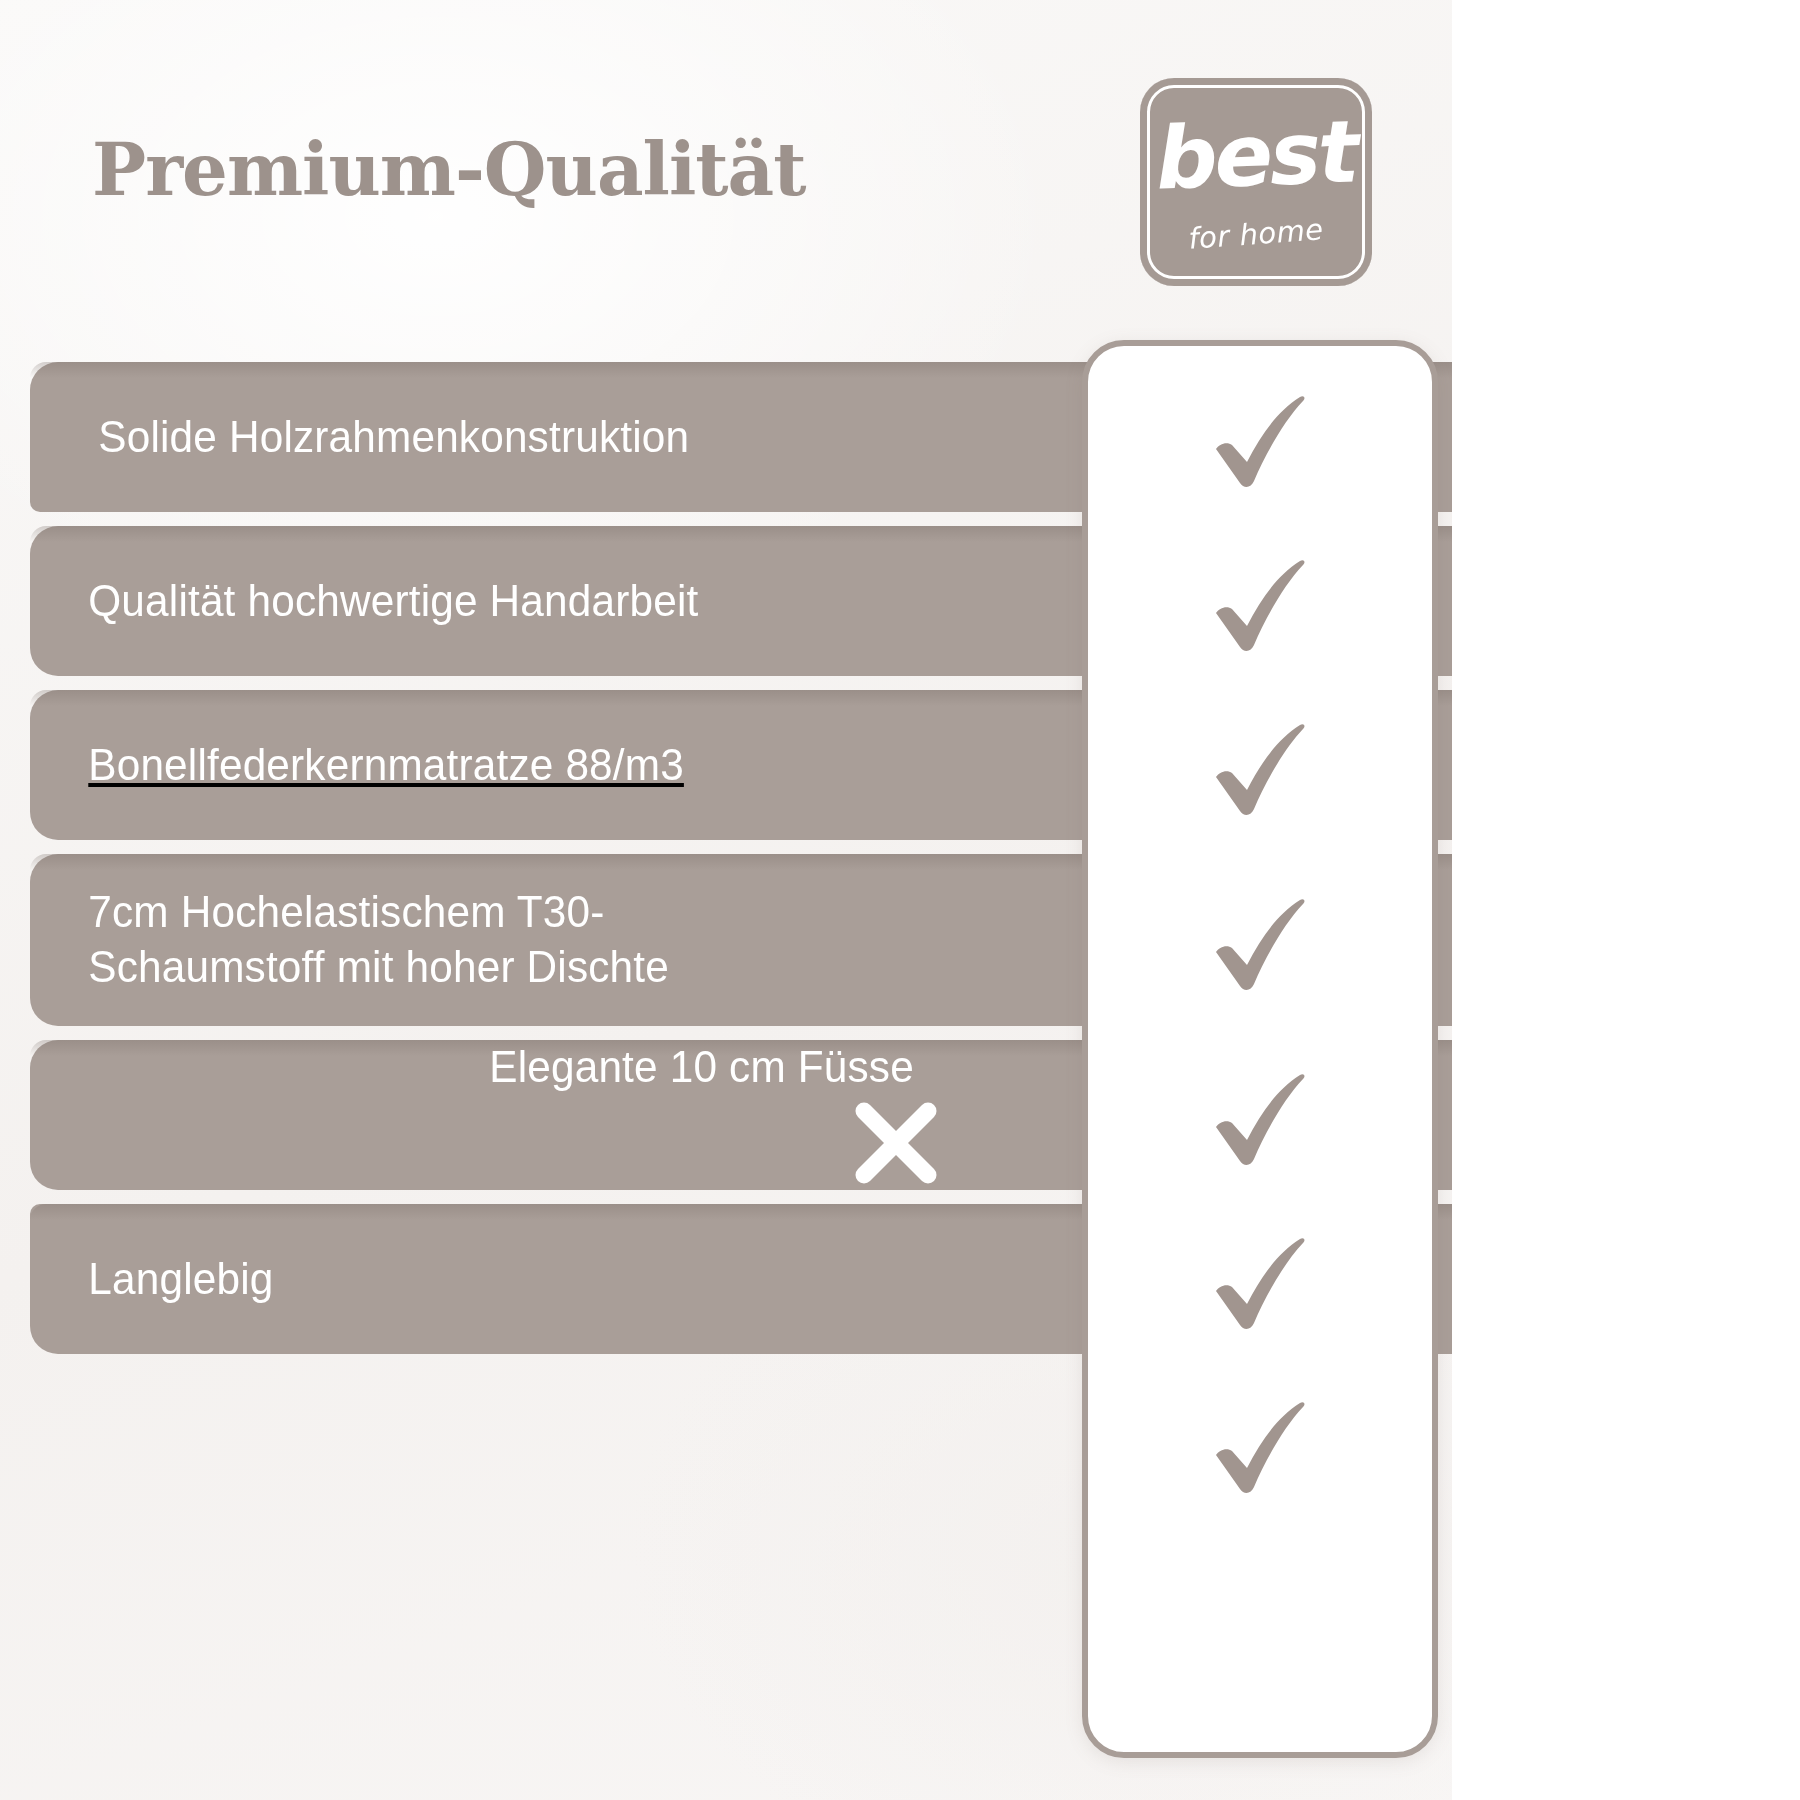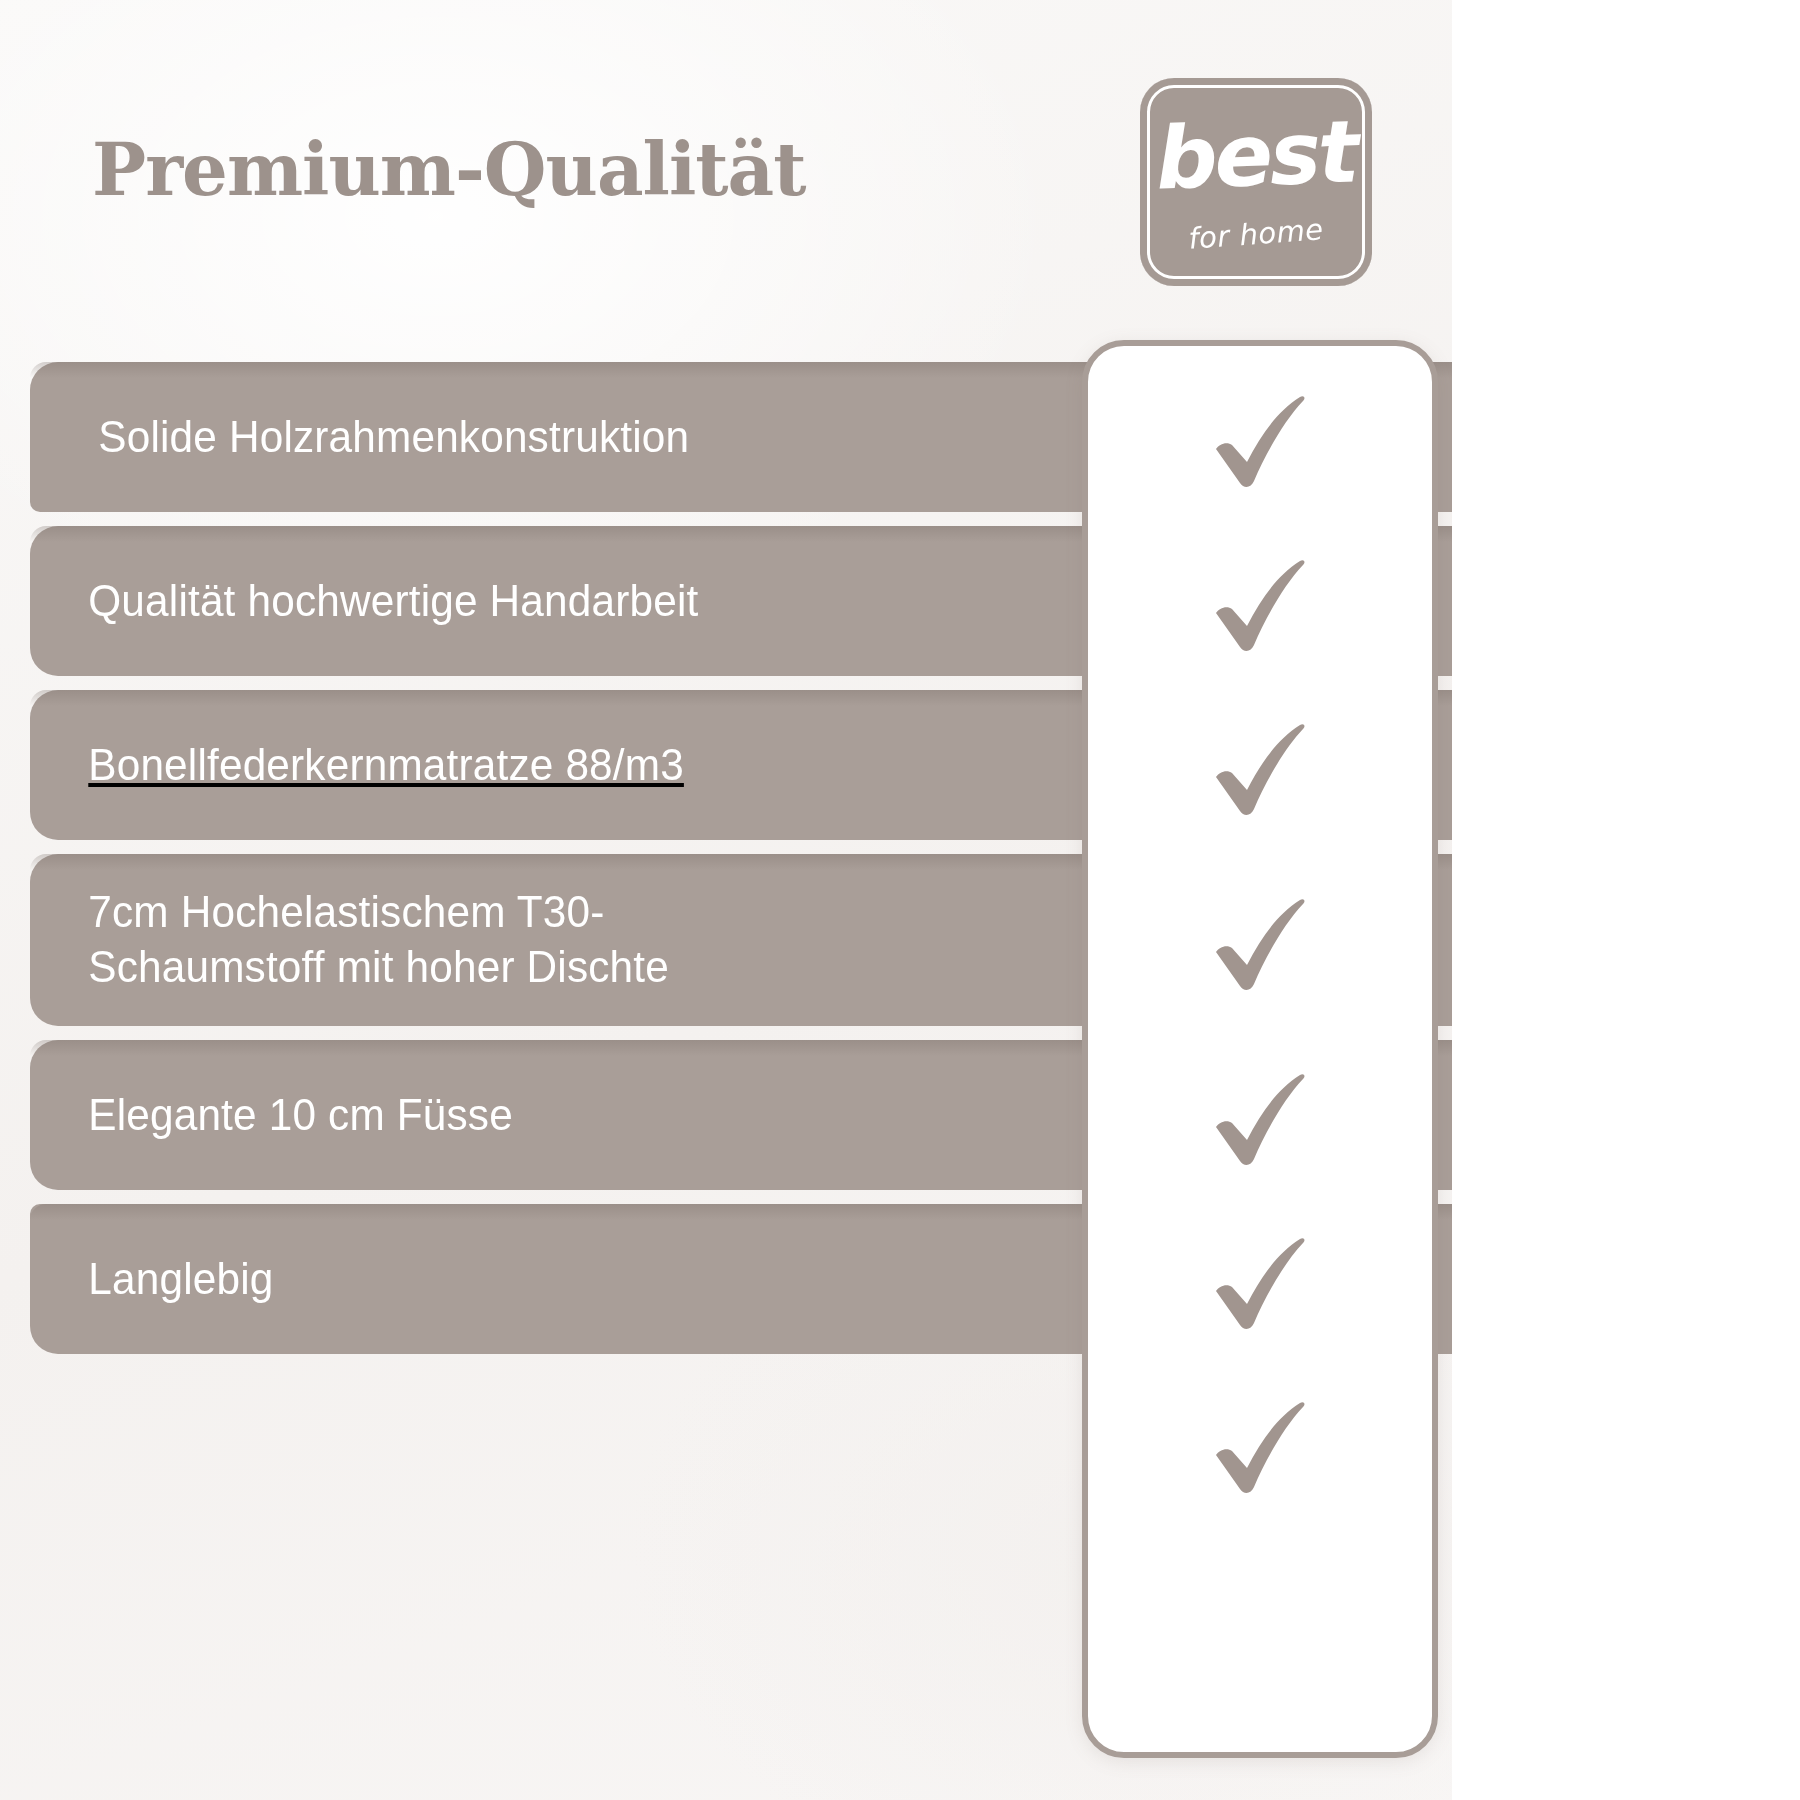--- a/index.html
+++ b/index.html
@@ -259,21 +259,21 @@
           <span class="cross">
             <svg width="96" height="96" viewBox="0 0 96 96" aria-hidden="true">
               <g stroke="#ffffff" stroke-width="17" stroke-linecap="round">
                 <line x1="16" y1="16" x2="80" y2="80"></line>
                 <line x1="80" y1="16" x2="16" y2="80"></line>
               </g>
             </svg>
           </span>
         </div>
       </div>
-      <div class="row" style="height: 150px;">
+      <div class="row" style="height: 150px; flex-direction: column;">
         <div class="row-shade"></div>
         <div class="row-label"><span>Elegante 10 cm Füsse</span></div>
         <div class="cell-check"></div>
         <div class="cell-cross">
           <span class="cross">
             <svg width="96" height="96" viewBox="0 0 96 96" aria-hidden="true">
               <g stroke="#ffffff" stroke-width="17" stroke-linecap="round">
                 <line x1="16" y1="16" x2="80" y2="80"></line>
                 <line x1="80" y1="16" x2="16" y2="80"></line>
               </g>

